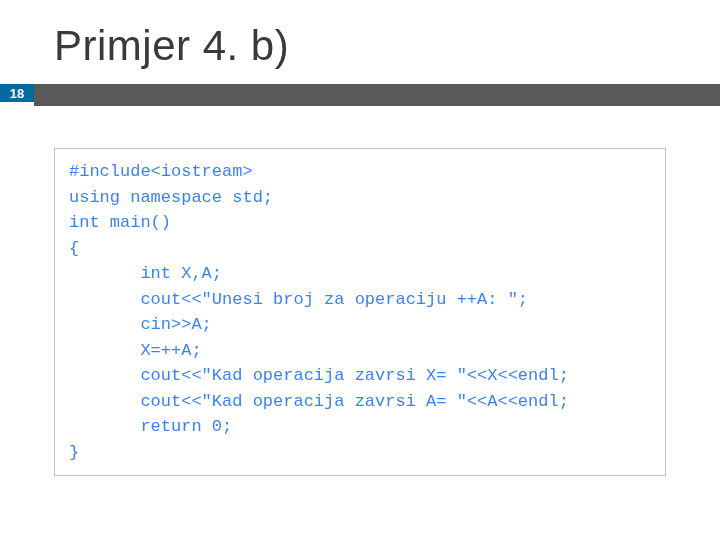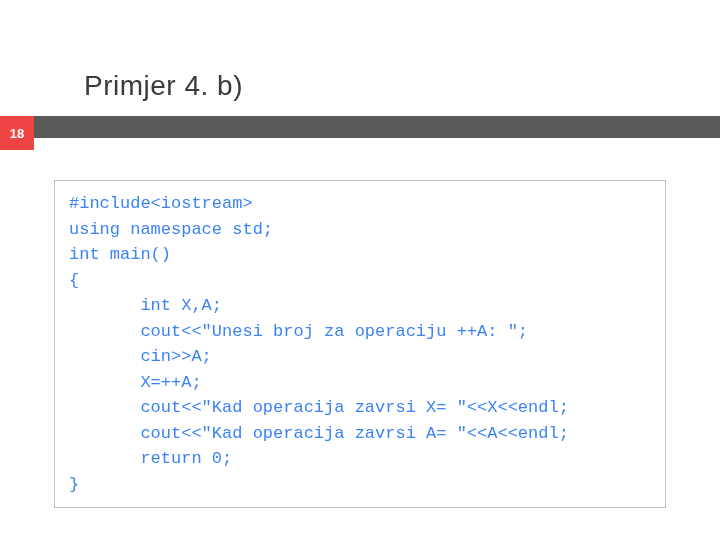--- a/index.html
+++ b/index.html
@@ -1,34 +1,33 @@
 <!DOCTYPE html>
 <html><head>
 <meta charset="utf-8">
 <style>
   * { box-sizing: border-box; margin: 0; padding: 0; }
   html, body { width: 720px; height: 540px; background: #fff; font-family: Arial, Helvetica, sans-serif; }
   .slide { width: 720px; height: 540px; position: relative; background: #fff; }
   .title {
-    font-size: 28px;
+    font-size: 42px;
     font-weight: 400;
     color: #3a3a3a;
-    padding: 22px 0 14px 84px;
+    padding: 22px 0 14px 54px;
     letter-spacing: 0.5px;
-    margin-top: 48px;
   }
   .bar-row {
     display: flex;
     height: 22px;
     width: 100%;
   }
   .page-badge {
     width: 34px;
-    height: 34px;
-    background: #ef4444;
+    height: 18px;
+    background: #0369a1;
     color: #fff;
     font-size: 13px;
     font-weight: bold;
     display: flex;
     align-items: center;
     justify-content: center;
   }
   .bar-fill {
     flex: 1;
     background: #595959;

